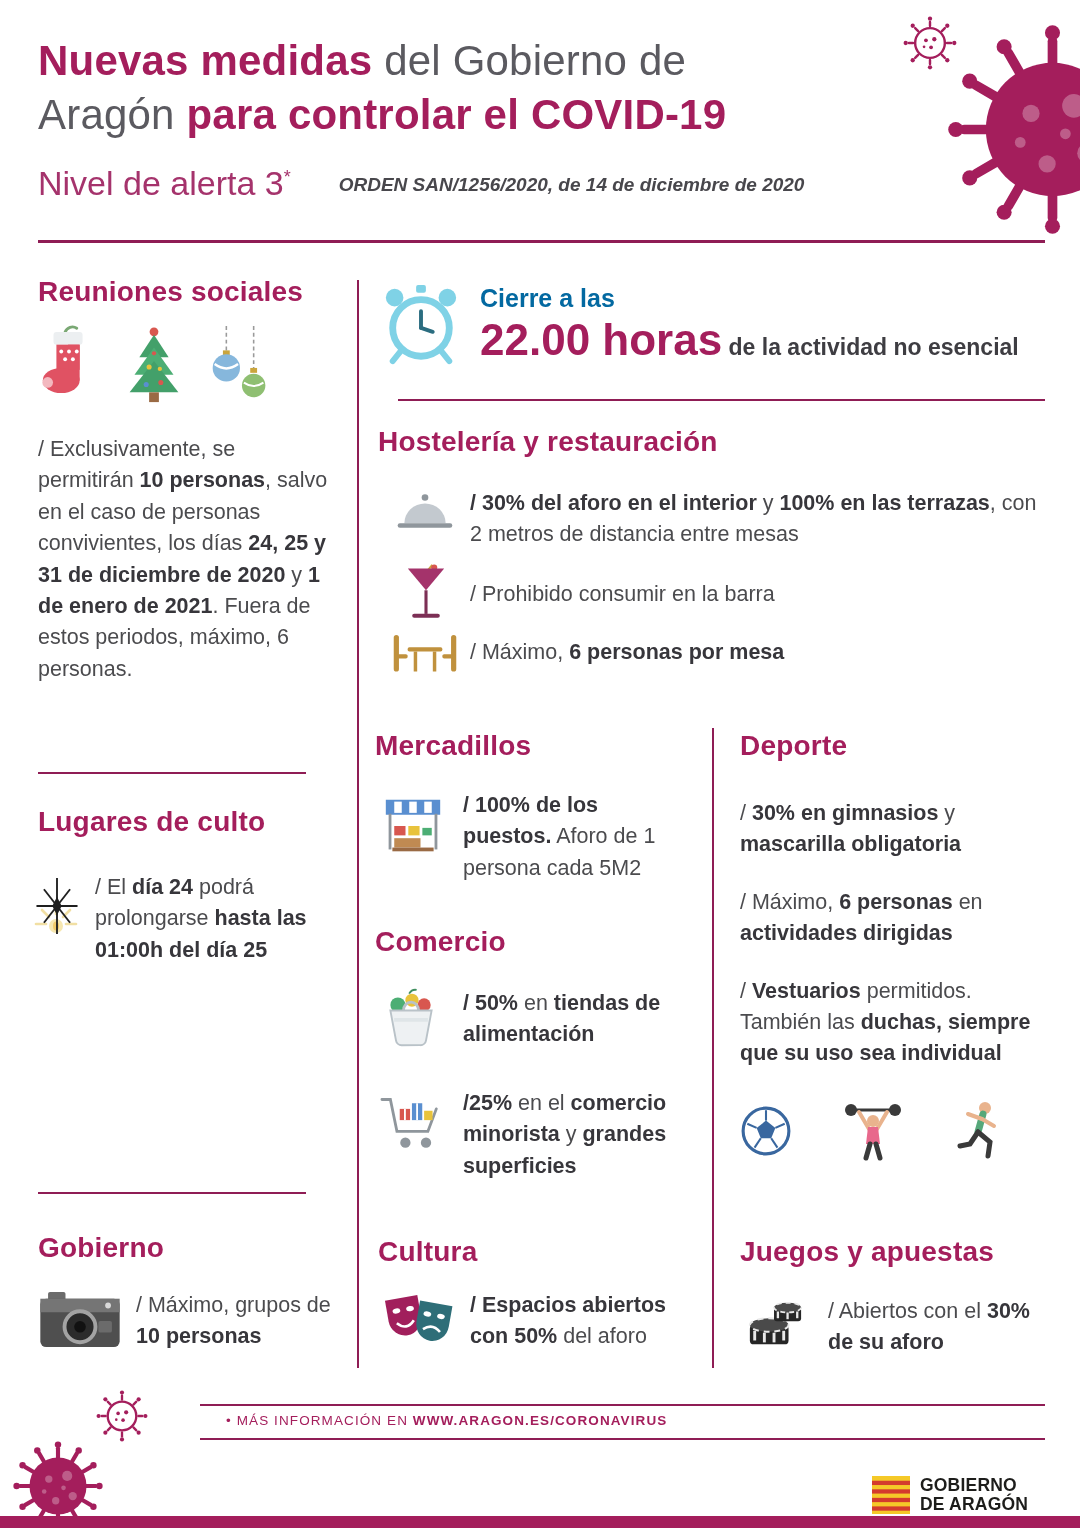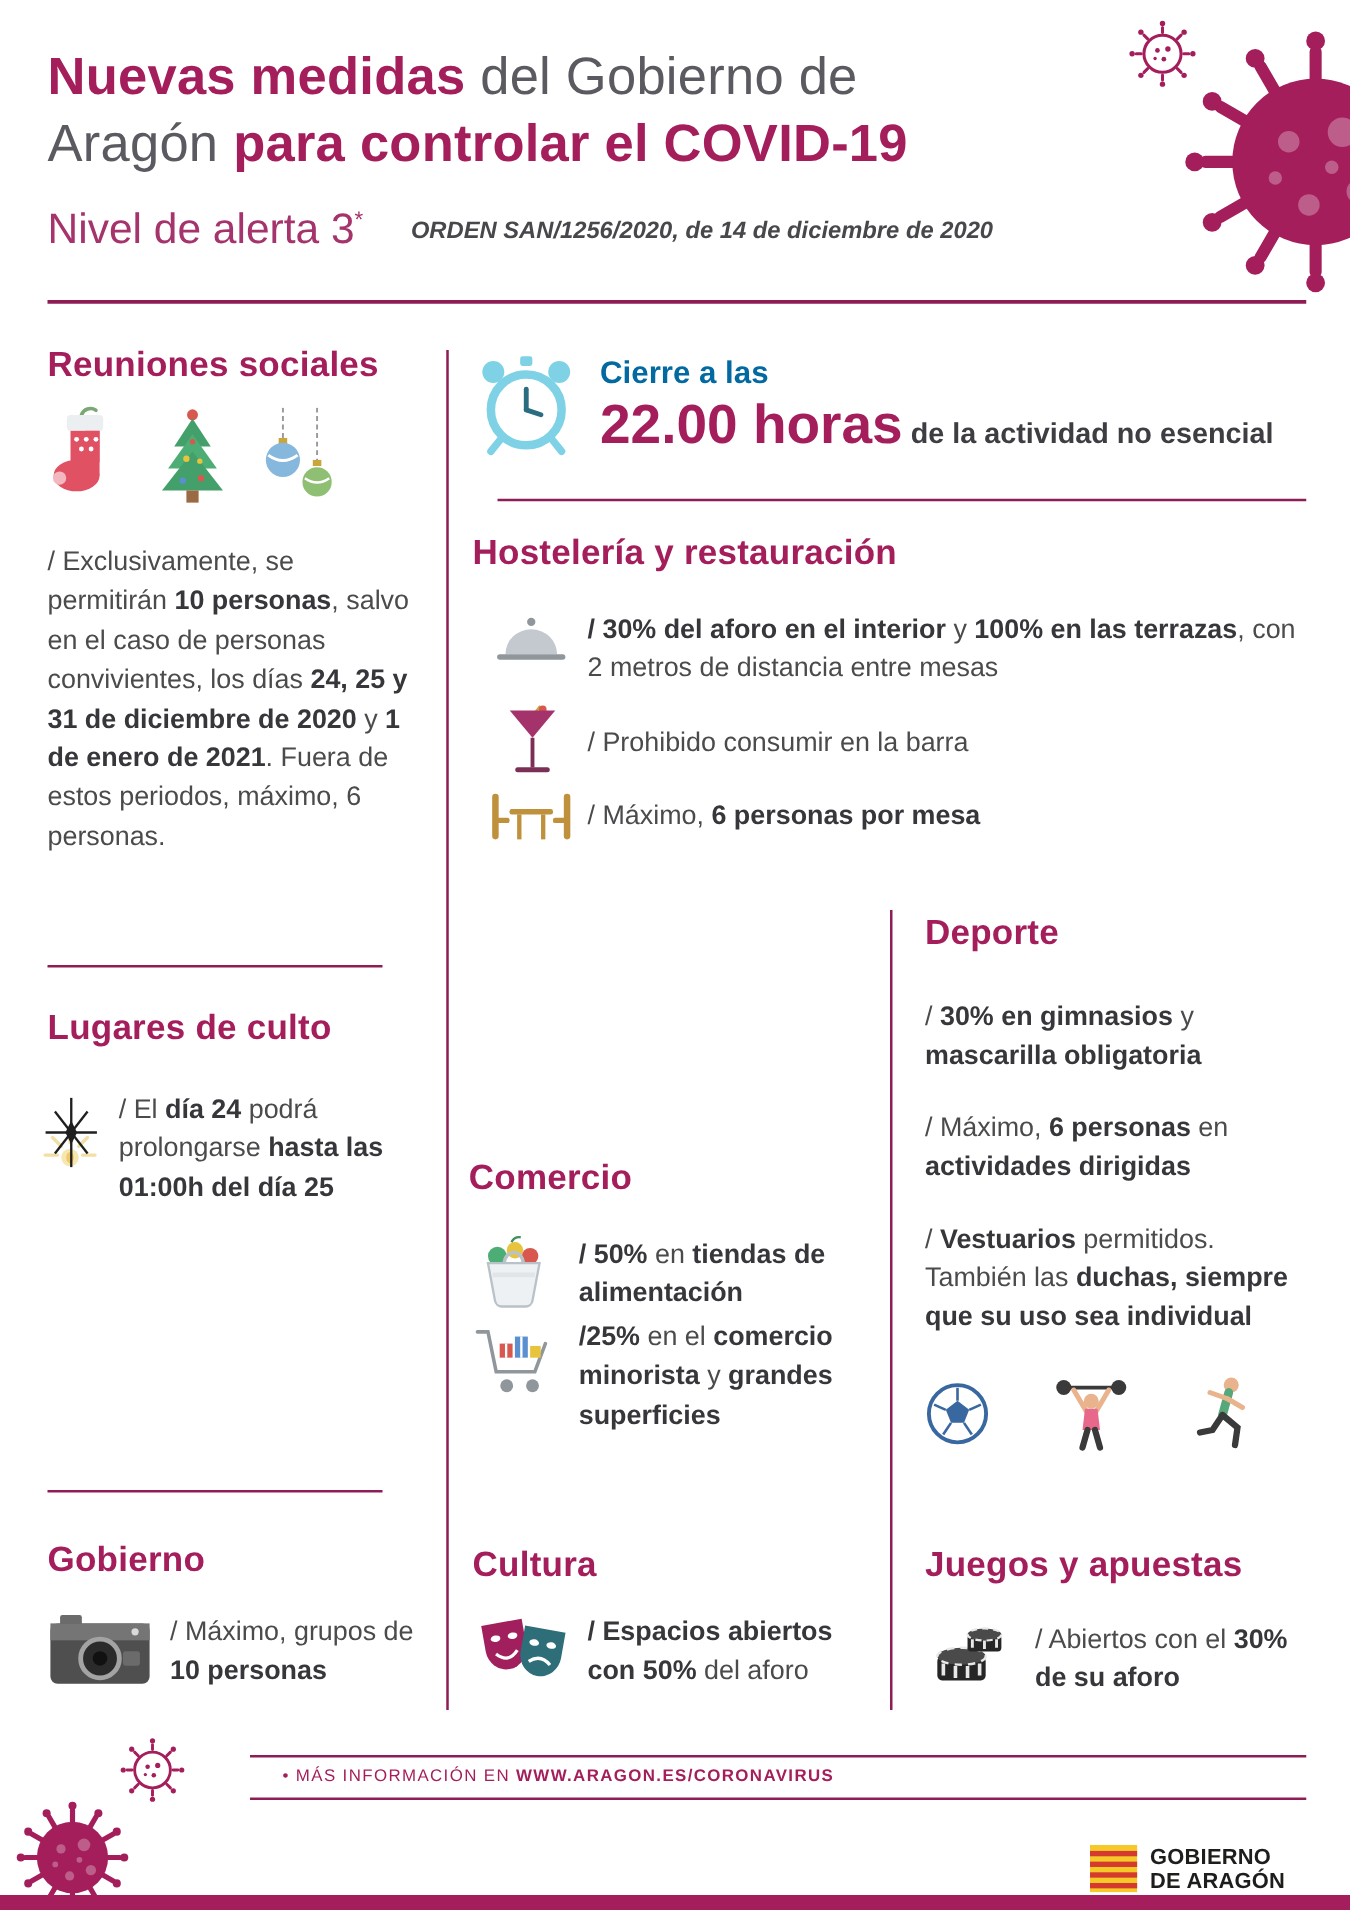--- a/index.html
+++ b/index.html
@@ -15,21 +15,21 @@
   .icon{display:inline-block;line-height:0}
   .icon svg{width:100%;height:100%;display:block}
   .rule{position:absolute;height:2px;background:var(--line)}
   .vrule{position:absolute;width:2px;background:var(--line)}
   .sec{font-size:28px;font-weight:700;color:var(--mg);letter-spacing:.2px}
   .body-text{font-size:21.5px;line-height:1.46;color:var(--tx)}
   .body-text b{color:var(--txb);font-weight:700}
   .mg{color:var(--mg)}
   .title-line{font-size:42px;line-height:1.28;color:#5b5a60;font-weight:400;letter-spacing:.2px}
   .title-line b{font-weight:700}
-  .alert-row{display:flex;align-items:flex-end;gap:38px;margin-top:22px}
+  .alert-row{display:flex;align-items:flex-end;gap:48px;margin-top:22px}
   .alert{font-size:34px;color:#a5336c;font-weight:400}
   .alert sup{font-size:18px}
   .order{font-size:19px;font-style:italic;font-weight:700;color:#48474c;padding-bottom:7px}
   .icon-row{display:flex;align-items:flex-end;gap:22px;margin-top:16px}
   .item{position:relative}
   .cierre-label{font-size:25px;font-weight:700;color:#0369a1}
   .cierre-time{font-size:44px;font-weight:700;color:var(--mg)}
   .cierre-suffix{font-size:23px;font-weight:700;color:#3e3d42}
   .sports-row{display:flex;align-items:center;gap:52px;margin-top:30px}
   .footer-info{font-size:13.5px;letter-spacing:1.1px;color:var(--mg)}
@@ -464,32 +464,43 @@
     <div class="item" style="margin-top:20px;padding-left:92px">
       <span class="icon abs" style="left:14px;top:-4px;width:66px;height:44px">
           <svg>
             <use href="#sym-table"></use>
           </svg>
         </span>
       <p class="body-text"><span>/ Máximo, </span><b>6 personas por mesa</b></p>
     </div>
   </section>
 
+  <section class="abs" style="left:375px;top:730px;width:315px">
+    <h2 class="sec">Mercadillos</h2>
+    <div class="item" style="margin-top:28px;padding-left:88px">
+      <span class="icon abs" style="left:8px;top:6px;width:60px;height:60px">
+          <svg>
+            <use href="#sym-market"></use>
+          </svg>
+        </span>
+      <p class="body-text" style="width:225px"><b>/ 100% de los puestos.</b><span> Aforo de 1 persona cada 5M2</span></p>
+    </div>
+  </section>
 
   <section class="abs" style="left:375px;top:926px;width:315px">
     <h2 class="sec">Comercio</h2>
     <div class="item" style="margin-top:30px;padding-left:88px;min-height:66px">
       <span class="icon abs" style="left:6px;top:0;width:60px;height:60px">
           <svg>
             <use href="#sym-basket"></use>
           </svg>
         </span>
       <p class="body-text" style="width:225px"><b>/ 50%</b><span> en </span><b>tiendas de alimentación</b></p>
     </div>
-    <div class="item" style="padding-left:88px">
+    <div class="item" style="margin-top:34px;padding-left:88px">
       <span class="icon abs" style="left:4px;top:4px;width:64px;height:60px">
           <svg>
             <use href="#sym-cart"></use>
           </svg>
         </span>
       <p class="body-text" style="width:240px"><b>/25%</b><span> en el </span><b>comercio minorista</b><span> y </span><b>grandes superficies</b></p>
     </div>
   </section>
 
   <section class="abs" style="left:740px;top:730px;width:303px">

